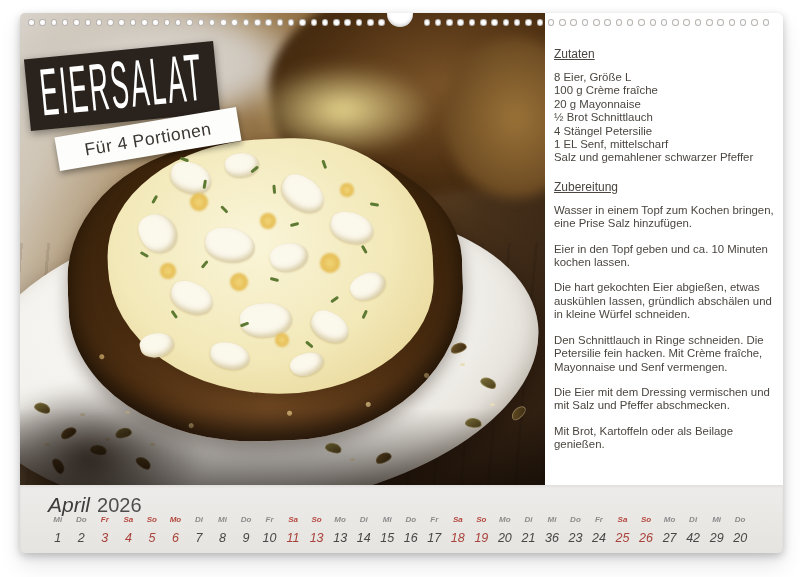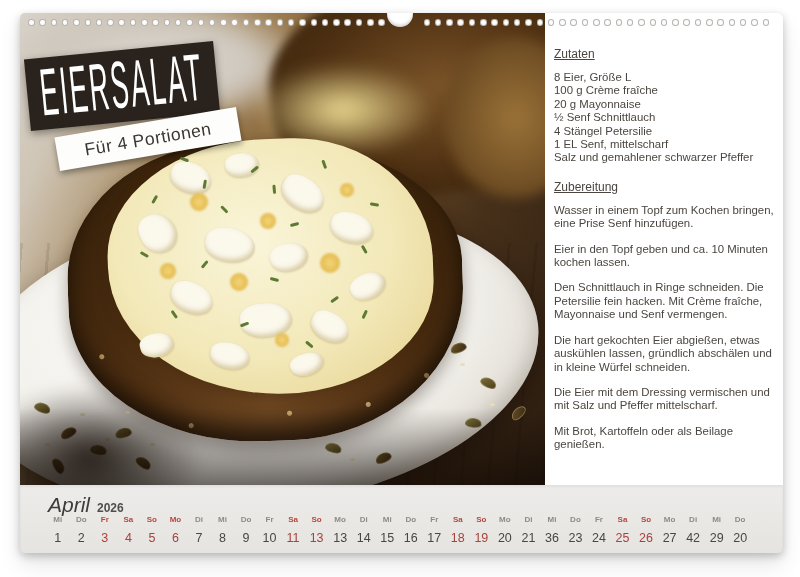--- a/index.html
+++ b/index.html
@@ -69,23 +69,23 @@
   .recipe{position:absolute;left:525px;top:0;width:238px;height:472px;background:#fff;
         box-sizing:border-box;padding:34px 6px 0 9px;color:#4a453f;}
   .recipe h3{margin:0 0 10px;font-size:12px;font-weight:normal;text-decoration:underline;}
   .recipe ul{list-style:none;margin:0 0 15px;padding:0;font-size:11.4px;line-height:13.4px;}
   .recipe .steps p{margin:0 0 12px;font-size:11.4px;line-height:13.4px;}
   
   .calstrip{position:absolute;left:0;top:472px;width:763px;height:68px;
         background:linear-gradient(#edecea,#e6e4e0);box-shadow:inset 0 2px 3px rgba(0,0,0,.05);}
   .cal-title{position:absolute;left:28px;top:8px;white-space:nowrap;}
   .cal-month{font-size:21px;color:#3c3c3c;font-style:italic;}
-  .cal-year{font-size:12px;color:#4e4e4e;margin-left:7px;font-weight:bold;}
+  .cal-year{font-size:20px;color:#4e4e4e;margin-left:7px;}
   .cal-days{position:absolute;left:26px;top:30px;width:706px;height:34px;display:flex;}
-  .day{flex:1;text-align:center;}
+  .day{flex:1;text-align:center;font-style:italic;}
   .day .w{display:block;font-size:8px;font-weight:bold;color:#8b8b8b;margin-bottom:4px;}
   .day .n{font-size:12.5px;color:#474747;}
   .day.red .w{color:#b5473f;}
   .day.red .n{color:#a8423a;}
   
   .holes{position:absolute;left:0;top:6px;width:763px;height:10px;z-index:25;}
   .hole{position:absolute;top:0;width:6.5px;height:6.5px;border-radius:50%;background:#fdfdfd;
         border:1px solid rgba(70,60,50,.38);box-sizing:border-box;}
   .notch{position:absolute;left:367px;top:-12px;width:26px;height:26px;border-radius:50%;
         background:#fff;box-shadow:inset 0 -2px 3px rgba(0,0,0,.18);z-index:24;}
@@ -175,32 +175,32 @@
   <div class="subtitle-plate">
     <span class="subtitle-text">Für 4 Portionen</span>
   </div>
 
   <div class="recipe">
     <h3>Zutaten</h3>
     <ul id="ingredients-list">
         <li>8 Eier, Größe L</li>
         <li>100 g Crème fraîche</li>
         <li>20 g Mayonnaise</li>
-        <li>½ Senf Schnittlauch</li>
+        <li>½ Brot Schnittlauch</li>
         <li>4 Stängel Petersilie</li>
         <li>1 EL Senf, mittelscharf</li>
         <li>Salz und gemahlener schwarzer Pfeffer</li>
       </ul>
     <h3>Zubereitung</h3>
     <div class="steps" id="steps">
-        <p>Wasser in einem Topf zum Kochen bringen, eine Prise Senf hinzufügen.</p>
+        <p>Wasser in einem Topf zum Kochen bringen, eine Prise Salz hinzufügen.</p>
         <p>Eier in den Topf geben und ca. 10 Minuten kochen lassen.</p>
+        <p>Die hart gekochten Eier abgießen, etwas auskühlen lassen, gründlich abschälen und in kleine Würfel schneiden.</p>
         <p>Den Schnittlauch in Ringe schneiden. Die Petersilie fein hacken. Mit Crème fraîche, Mayonnaise und Senf vermengen.</p>
-        <p>Die hart gekochten Eier abgießen, etwas auskühlen lassen, gründlich abschälen und in kleine Würfel schneiden.</p>
-        <p>Die Eier mit dem Dressing vermischen und mit Salz und Pfeffer mittelscharf.</p>
+        <p>Die Eier mit dem Dressing vermischen und mit Salz und Pfeffer abschmecken.</p>
         <p>Mit Brot, Kartoffeln oder als Beilage genießen.</p>
       </div>
   </div>
 
   <div class="calstrip">
     <div class="cal-title">
       <span class="cal-month">April</span><span class="cal-year">2026</span>
     </div>
     <div class="cal-days" id="cal-days">
         <div class="day"><span class="w">Mi</span><span class="n">1</span></div>

